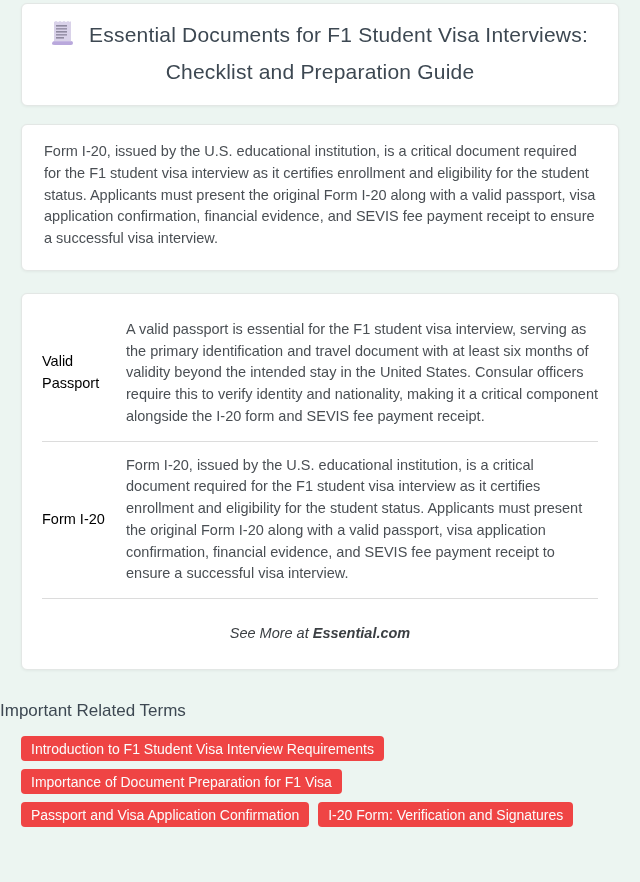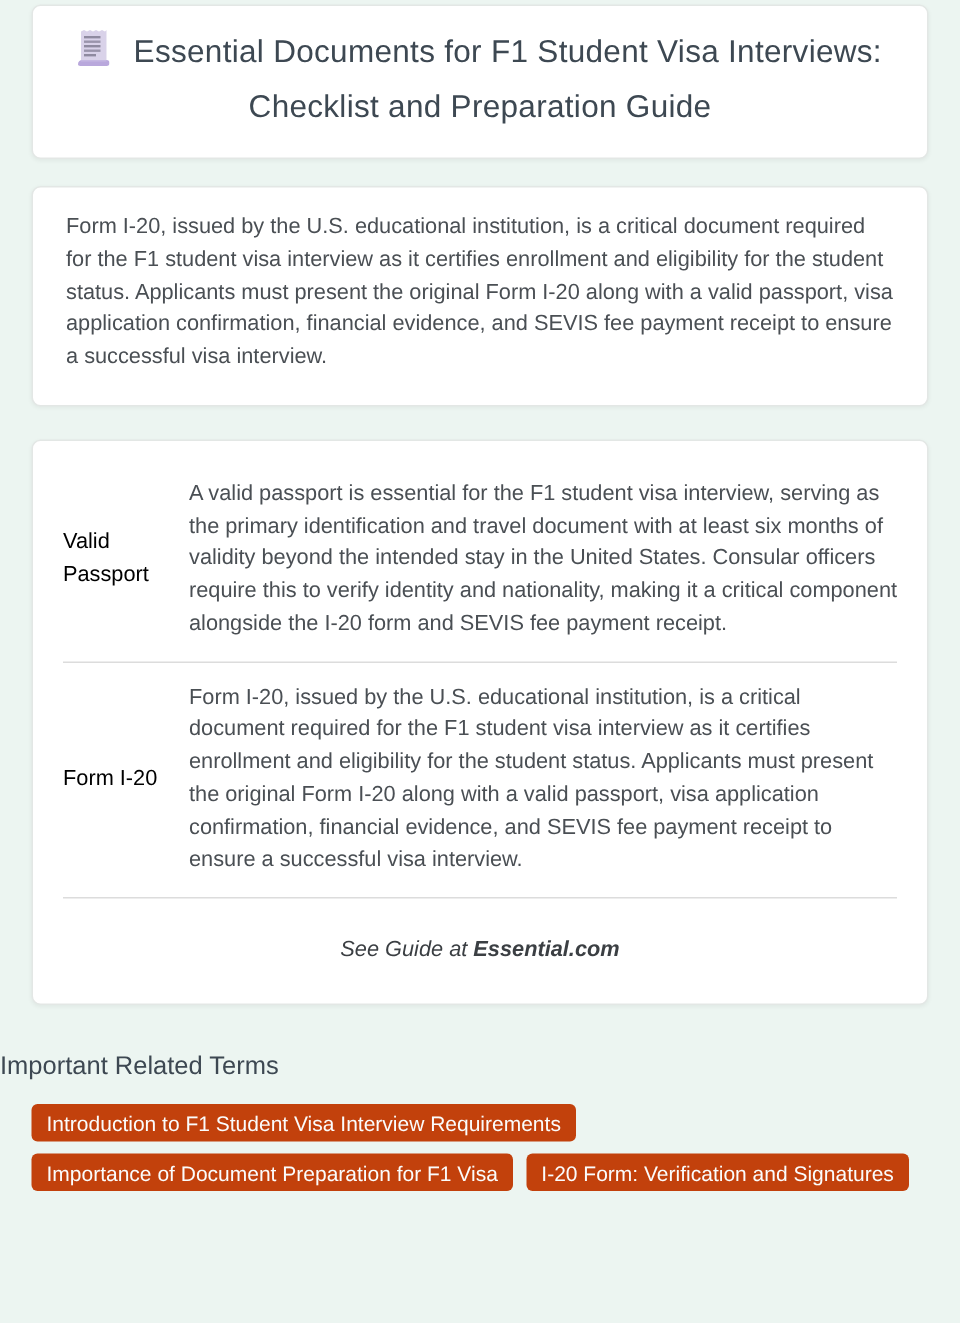--- a/index.html
+++ b/index.html
@@ -86,21 +86,21 @@
     margin: 31px 0 15px;
   }
   .tags {
     margin: 0 21px;
     display: flex;
     flex-wrap: wrap;
     gap: 8px 9px;
   }
   .tag {
     display: inline-block;
-    background: #c2410c;
+    background: #ef4444;
     color: #fbfcfc;
     font-size: 14px;
     line-height: 14px;
     padding: 6px 10px 5px;
     border-radius: 4px;
     white-space: nowrap;
     cursor: pointer;
   }
 </style>
 </head>
@@ -136,27 +136,28 @@
           <td class="term">Valid Passport</td>
           <td class="desc">A valid passport is essential for the F1 student visa interview, serving as the primary identification and travel document with at least six months of validity beyond the intended stay in the United States. Consular officers require this to verify identity and nationality, making it a critical component alongside the I-20 form and SEVIS fee payment receipt.</td>
         </tr>
         <tr>
           <td class="term">Form I-20</td>
           <td class="desc">Form I-20, issued by the U.S. educational institution, is a critical document required for the F1 student visa interview as it certifies enrollment and eligibility for the student status. Applicants must present the original Form I-20 along with a valid passport, visa application confirmation, financial evidence, and SEVIS fee payment receipt to ensure a successful visa interview.</td>
         </tr>
       </tbody>
     </table>
     <p class="see-more">
-      <span>See Guide at</span>
+      <span>See More at</span>
       <span class="site">Essential.com</span>
     </p>
   </section>
 
   <h2 class="related-heading">Important Related Terms</h2>
 
   <div class="tags">
     <span class="tag">Introduction to F1 Student Visa Interview Requirements</span>
     <span class="tag">Importance of Document Preparation for F1 Visa</span>
+    <span class="tag">Passport and Visa Application Confirmation</span>
     <span class="tag">I-20 Form: Verification and Signatures</span>
 
   </div>
 
 </div>
 
 </body></html>

